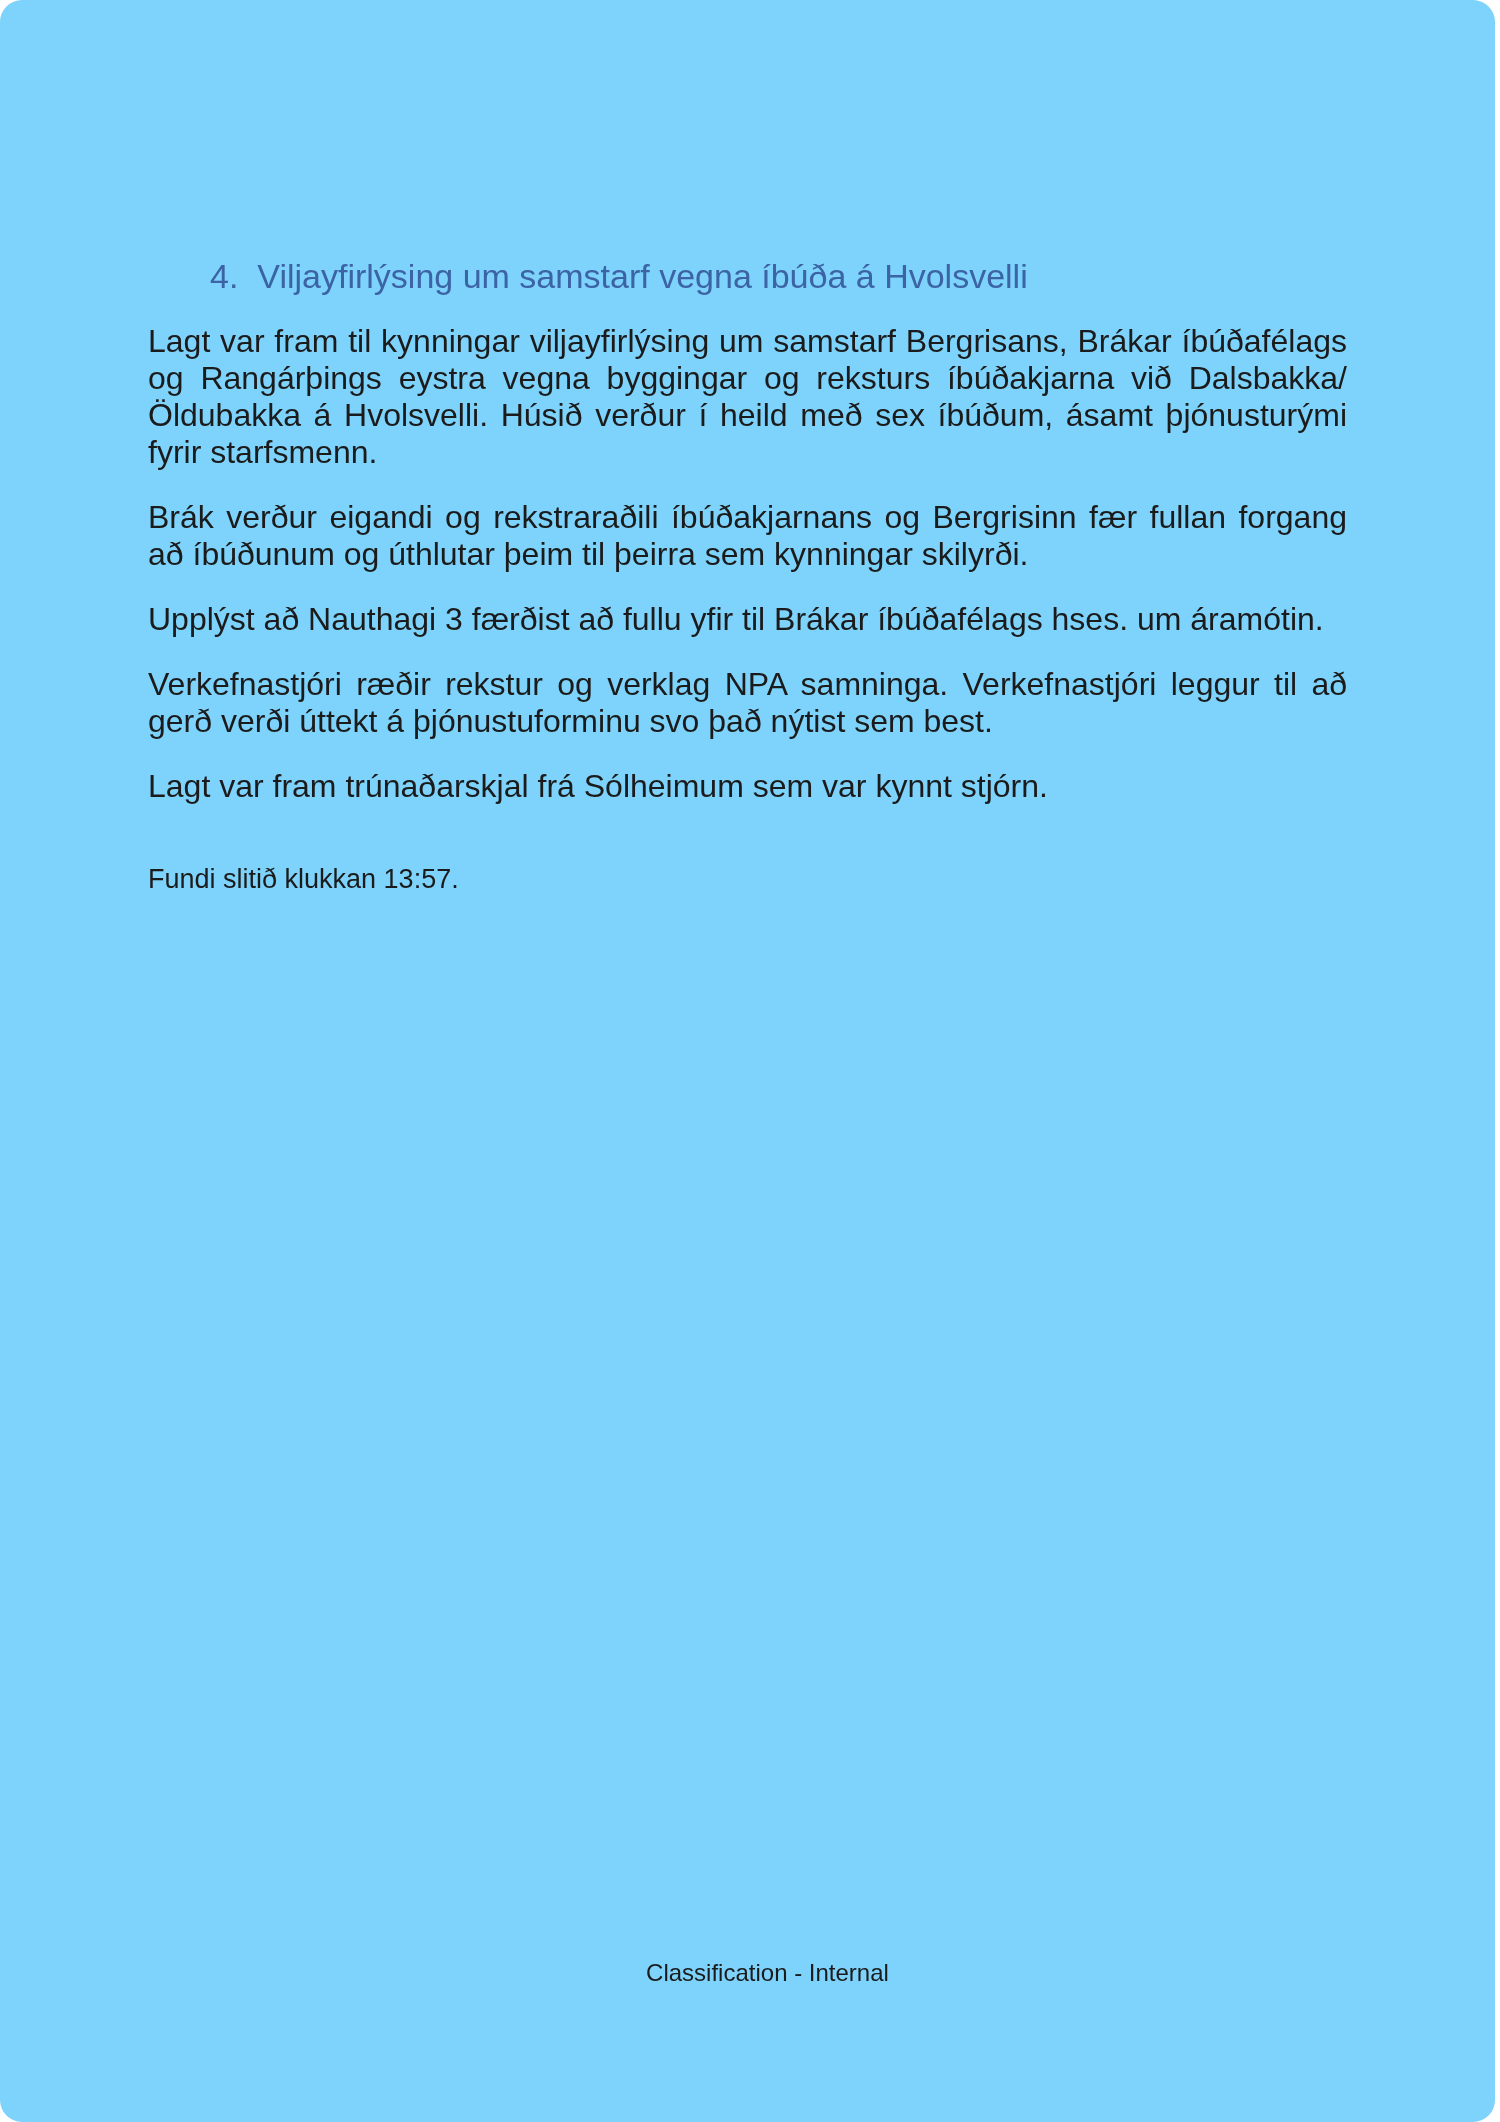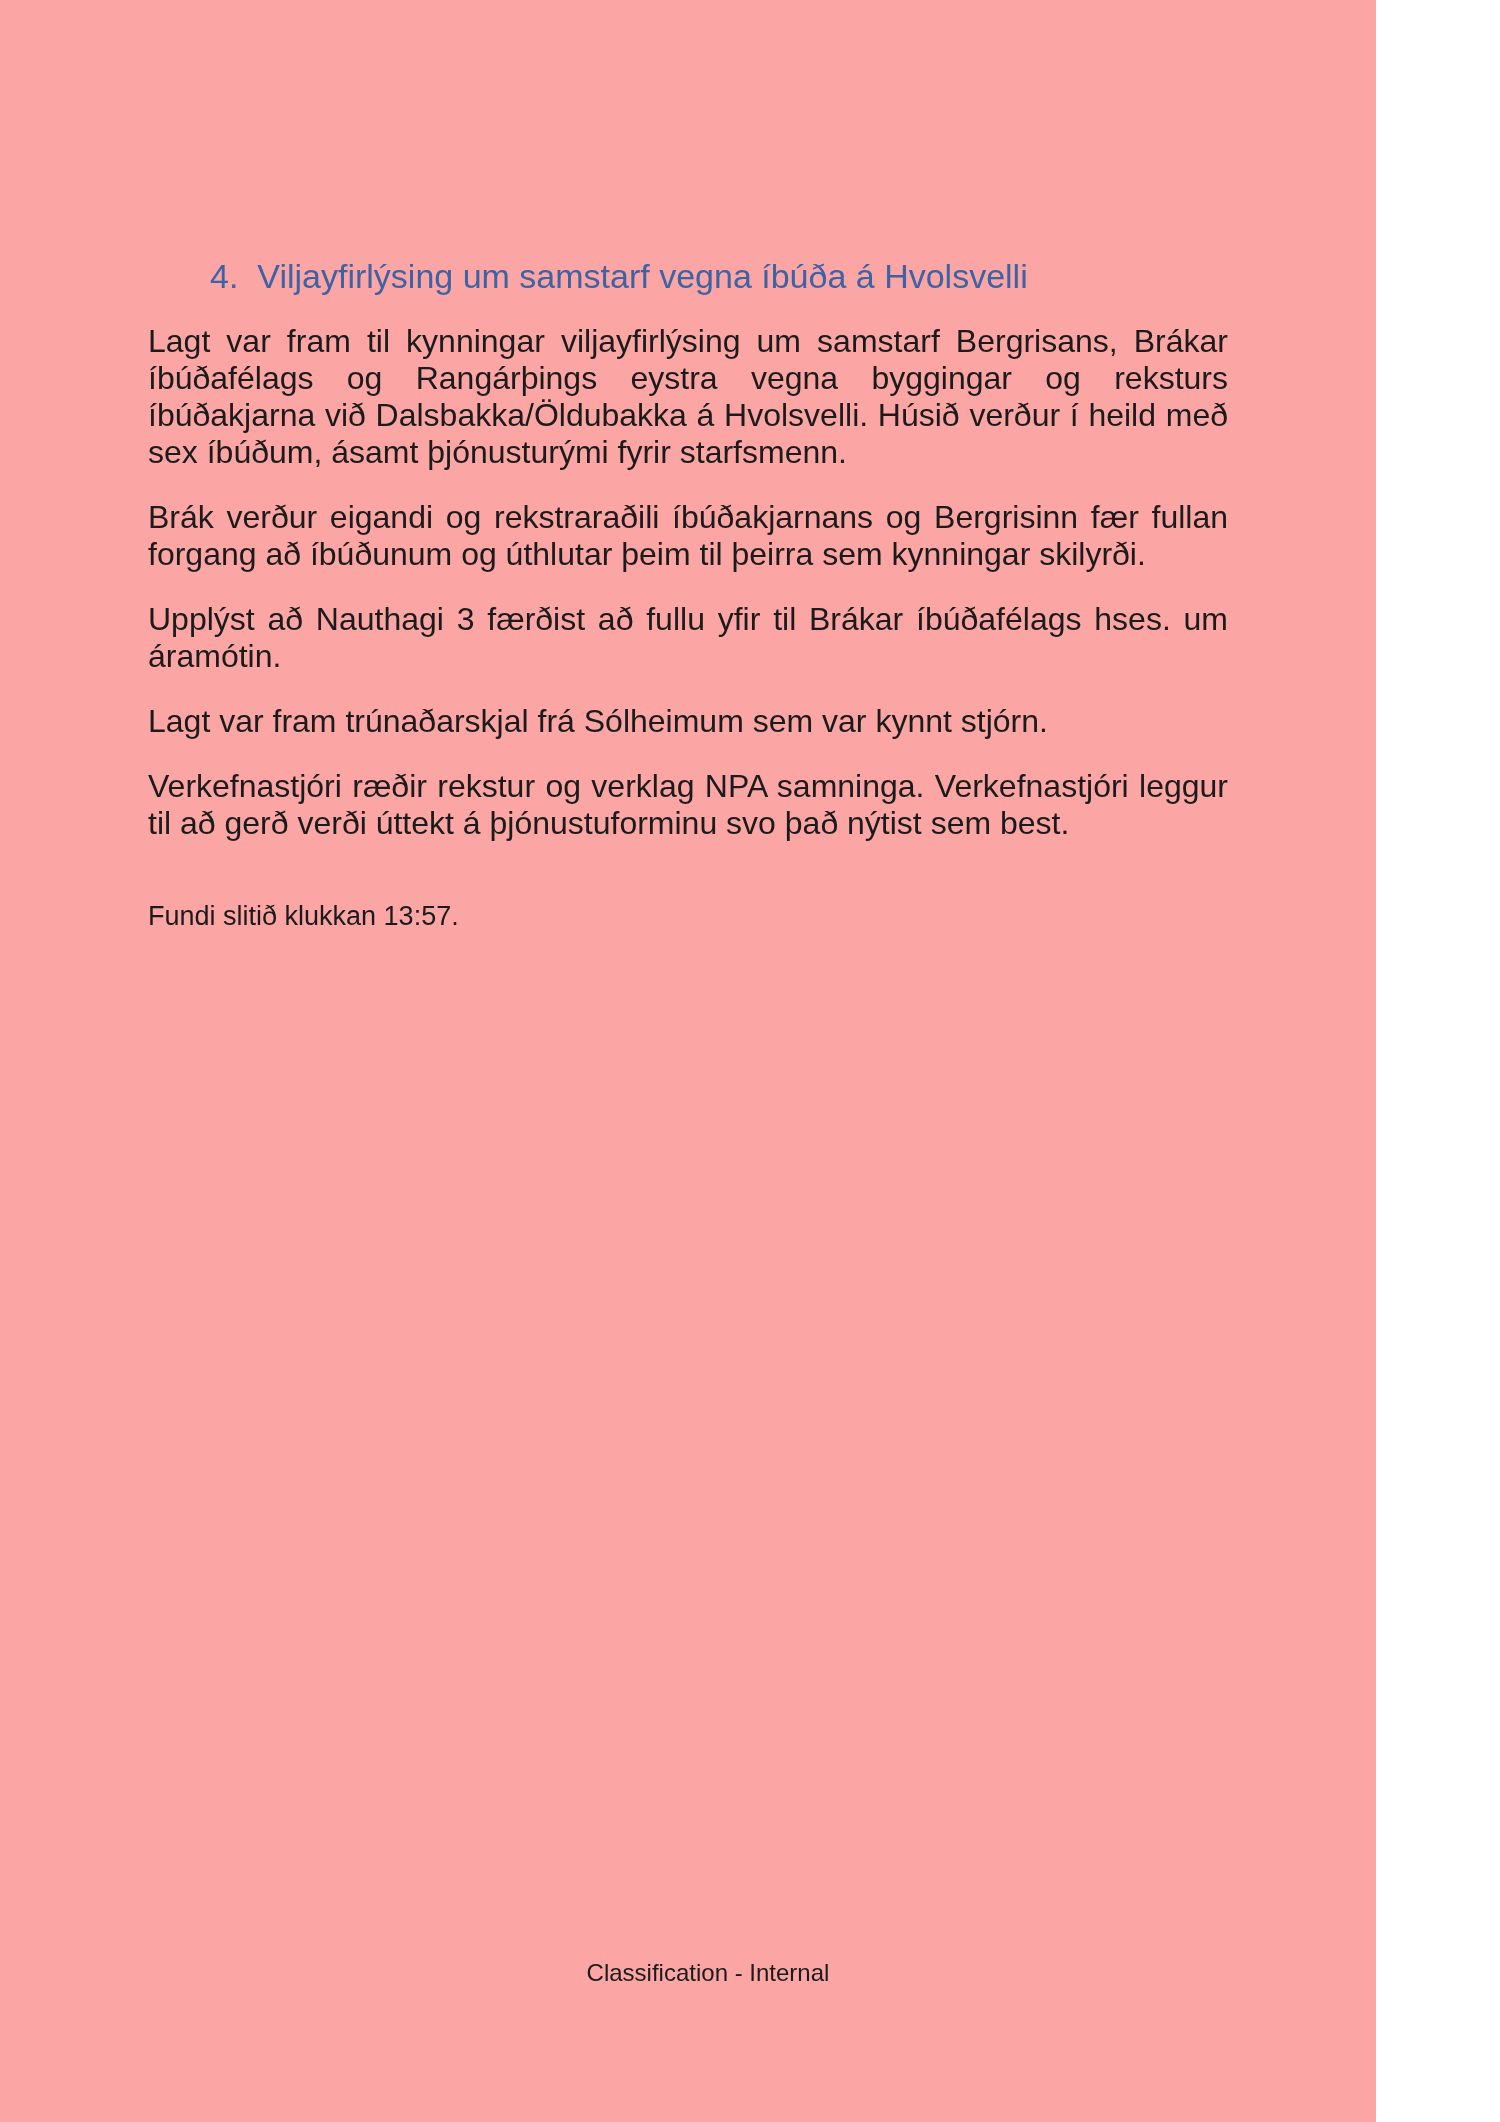--- a/index.html
+++ b/index.html
@@ -10,23 +10,24 @@
     width: 1500px;
     height: 2122px;
     background: #ffffff;
     position: relative;
     font-family: "Liberation Sans", sans-serif;
     color: #1b1b1b;
     overflow: hidden;
   }
   .page {
     position: relative;
-    width: 1376px;
+    width: 1495px;
     height: 2122px;
-    background: #fca5a5;
+    background: #7dd3fc;
+    border-radius: 22px;
   }
   .content {
     padding: 255px 148px 0 148px;
   }
   .section-heading {
     font-family: "Liberation Sans", sans-serif;
     font-weight: 400;
     font-size: 34px;
     line-height: 42px;
     color: #3C63A4;
@@ -73,22 +74,22 @@
       <span class="num">4.</span><span>Viljayfirlýsing um samstarf vegna íbúða á Hvolsvelli</span>
     </h2>
 
     <p class="body-par">Lagt var fram til kynningar viljayfirlýsing um samstarf Bergrisans, Brákar íbúðafélags og Rangárþings eystra vegna byggingar og reksturs íbúðakjarna við Dalsbakka/Öldubakka á Hvolsvelli. Húsið verður í heild með sex íbúðum, ásamt þjónusturými fyrir starfsmenn.</p>
 
     <p class="body-par">Brák verður eigandi og rekstraraðili íbúðakjarnans og Bergrisinn fær fullan forgang að íbúðunum og úthlutar þeim til þeirra sem kynningar skilyrði.</p>
 
 
     <p class="body-par">Upplýst að Nauthagi 3 færðist að fullu yfir til Brákar íbúðafélags hses. um áramótin.</p>
 
+    <p class="body-par">Verkefnastjóri ræðir rekstur og verklag NPA samninga. Verkefnastjóri leggur til að gerð verði úttekt á þjónustuforminu svo það nýtist sem best.</p>
+
     <p class="body-par">Lagt var fram trúnaðarskjal frá Sólheimum sem var kynnt stjórn.</p>
-
-    <p class="body-par">Verkefnastjóri ræðir rekstur og verklag NPA samninga. Verkefnastjóri leggur til að gerð verði úttekt á þjónustuforminu svo það nýtist sem best.</p>
 
     <p class="closing">Fundi slitið klukkan 13:57.</p>
 
   </div>
 
   <div class="footer">Classification - Internal</div>
 </div>
 
 </body></html>

